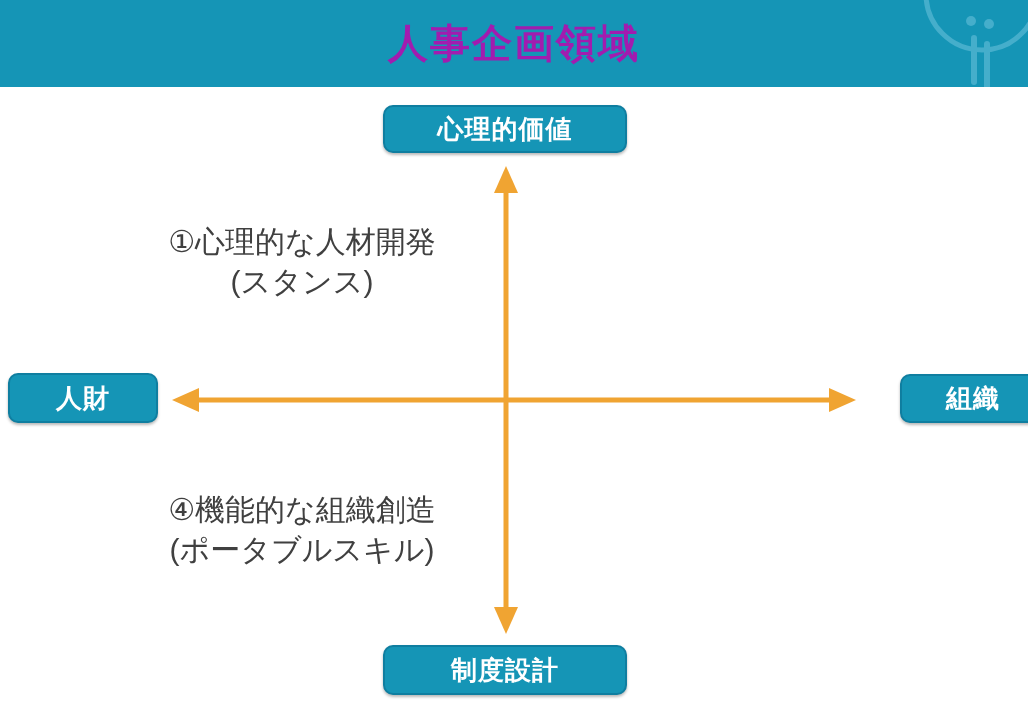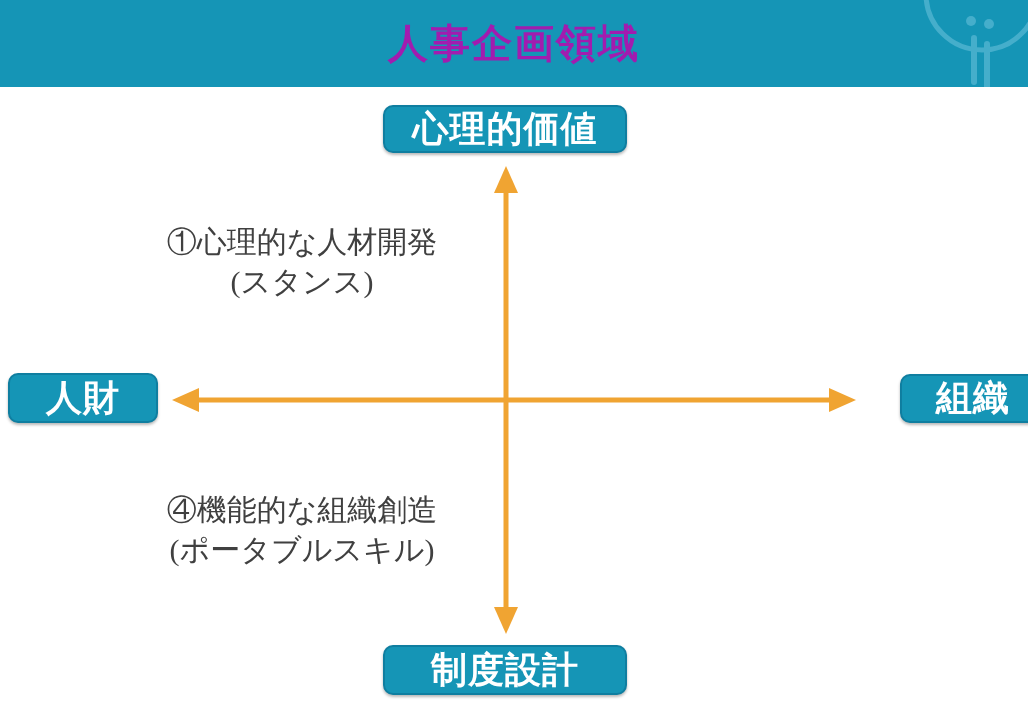--- a/index.html
+++ b/index.html
@@ -31,34 +31,33 @@
     color:#a21caf;font-size:40px;font-weight:bold;letter-spacing:2px;text-align:center;
   }
   .logo-svg{position:absolute;right:0;top:0;}
   .axis-box{
     position:absolute;
     background:var(--teal);
     border:2px solid var(--teal-border);
     border-radius:10px;
     box-shadow:0 2px 3px rgba(0,0,0,0.28);
     display:flex;align-items:center;justify-content:center;
-    color:#ffffff;font-size:36px;font-weight:bold;letter-spacing:1px;
+    color:#ffffff;font-size:26px;font-weight:bold;letter-spacing:1px;
   }
   .box-top{left:383px;top:105px;width:244px;height:48px;}
   .box-bottom{left:383px;top:645px;width:244px;height:50px;}
   .box-left{left:8px;top:373px;width:150px;height:50px;text-align:right;}
   .box-right{left:900px;top:374px;width:146px;height:49px;}
   .arrows-svg{position:absolute;left:0;top:0;}
   .quad{
     position:absolute;width:356px;
     text-align:center;
     color:var(--text);
     font-size:30px;line-height:40px;
     font-weight:500;
-    font-family:Liberation Serif, serif;
   }
   .q-tl{left:124px;top:222px;}
   .q-tr{left:527px;top:222px;}
   .q-bl{left:124px;top:490px;}
   .q-br{left:527px;top:490px;}
   .page-number{
     position:absolute;right:70px;top:708px;
     color:var(--gray);font-size:20px;
   }
 </style>

